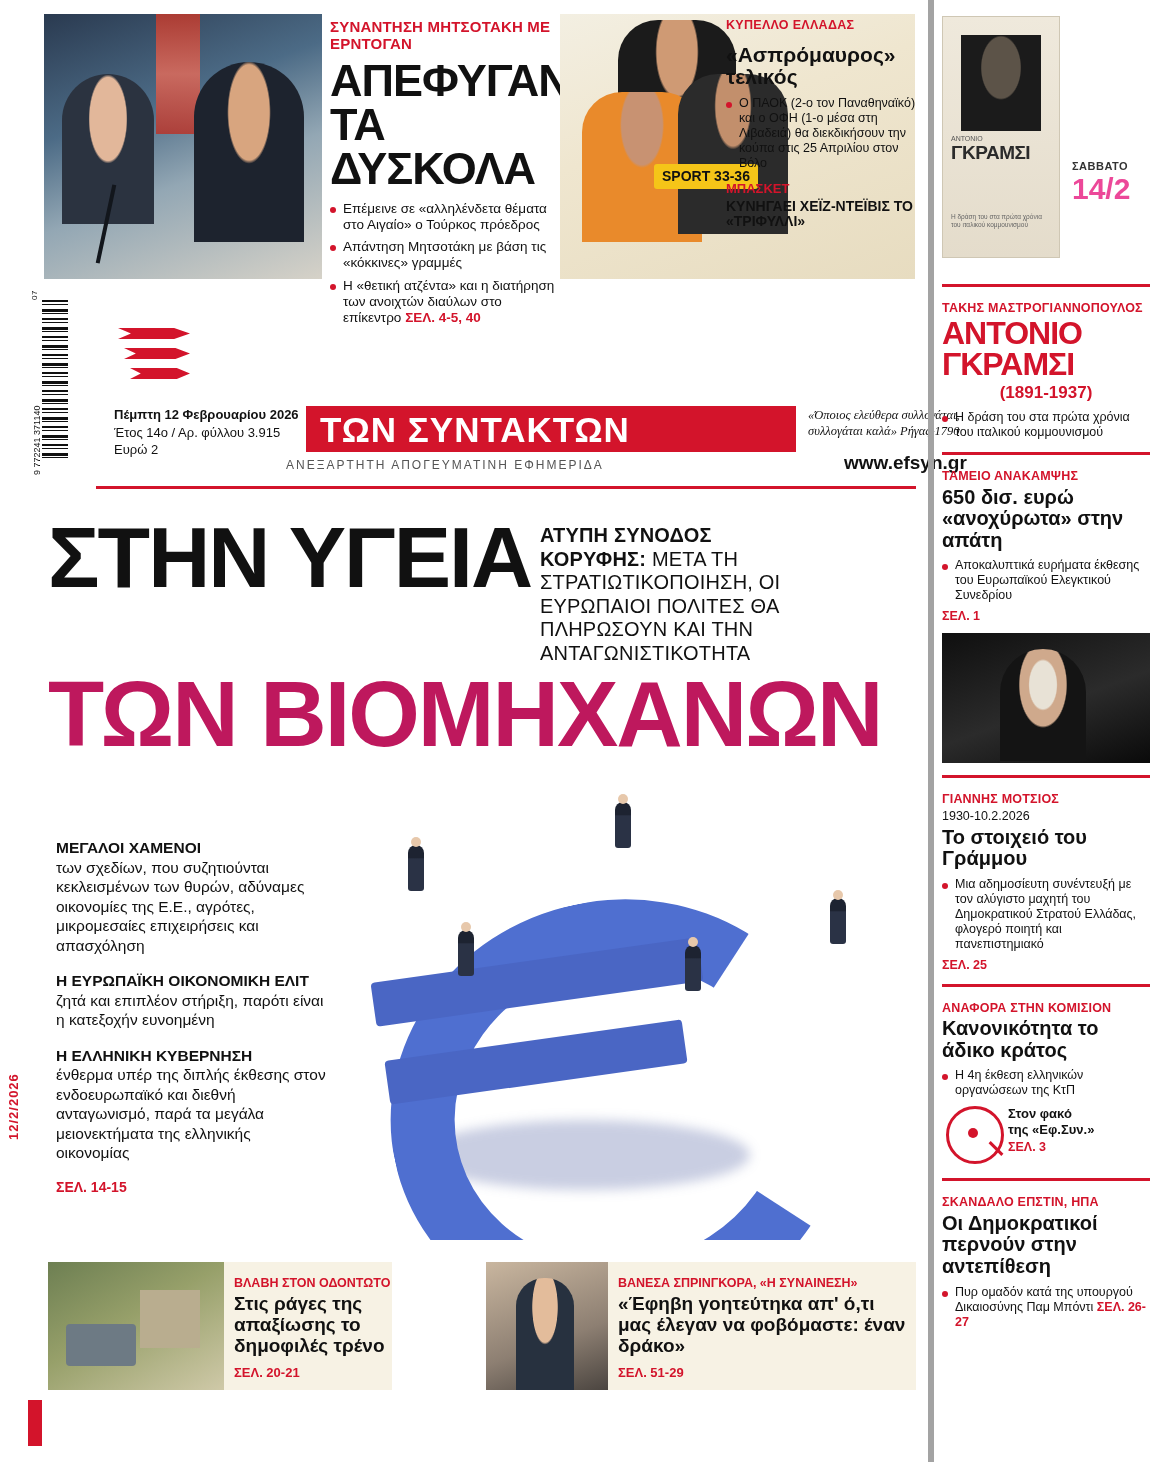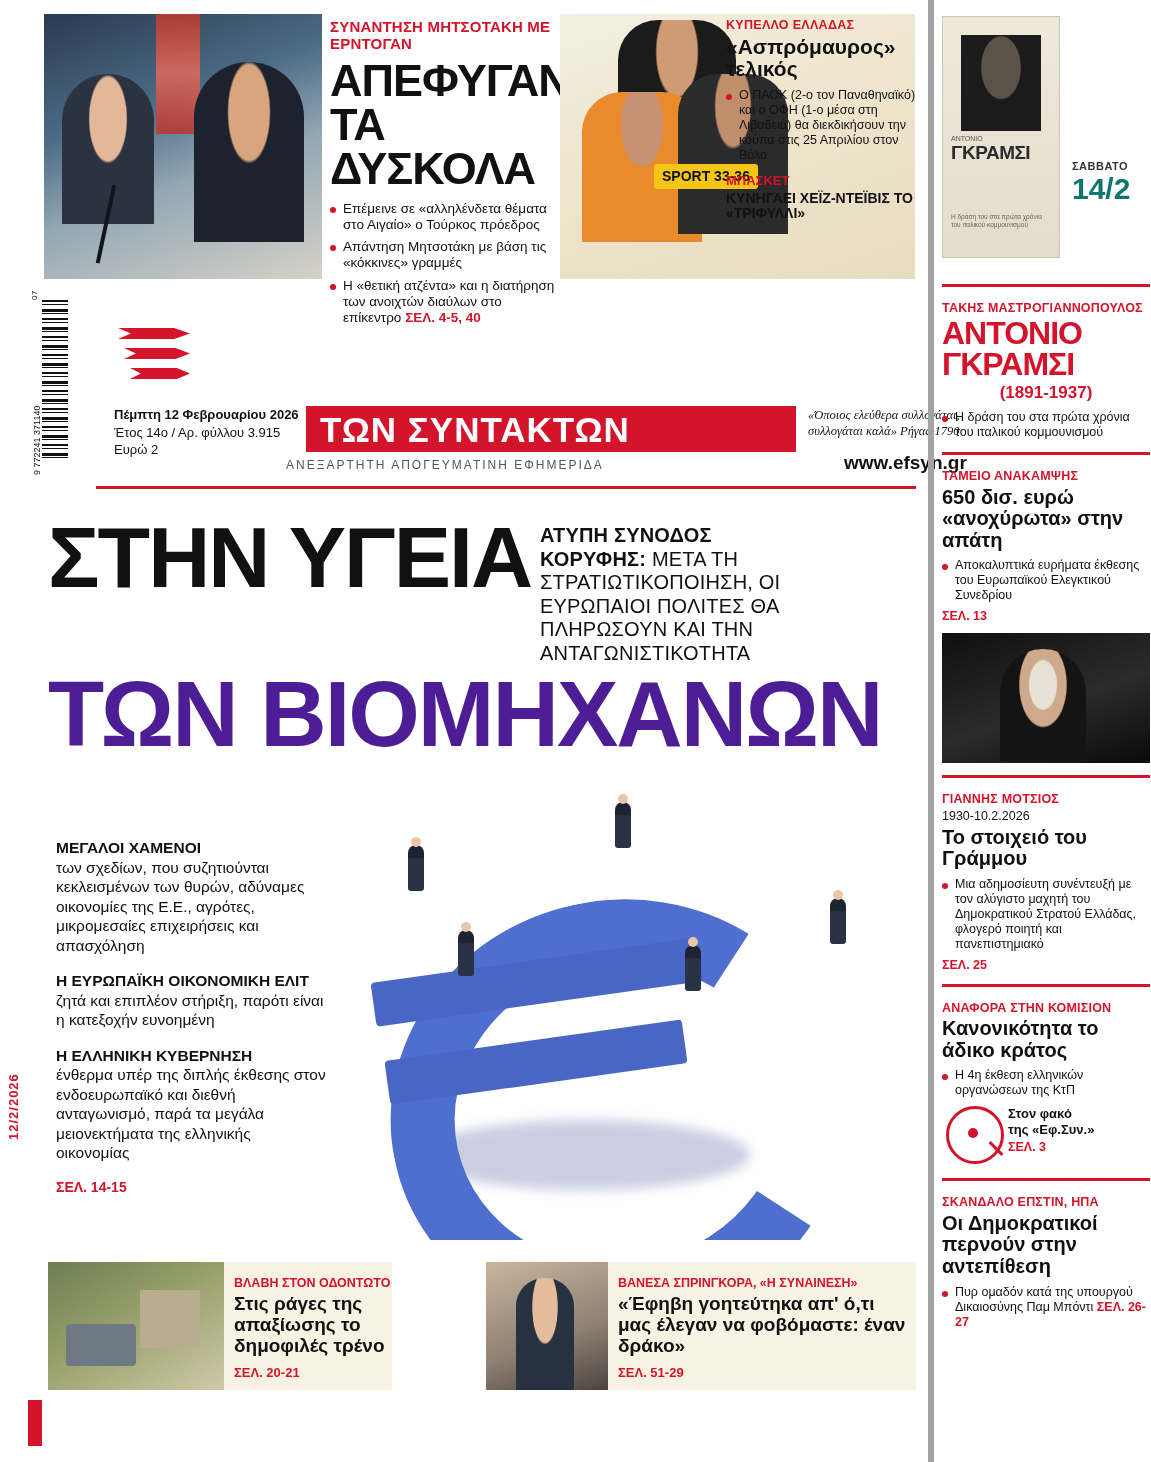--- a/index.html
+++ b/index.html
@@ -169,21 +169,21 @@
   .sport-text {
     left: 726px; top: 18px;
     width: 190px;
   }
   .sp-kicker {
     color: #d3142b; font-weight: bold; font-size: 12.5px;
     letter-spacing: .3px;
   }
   .sp-title {
     font-weight: bold; font-size: 21px; line-height: 1.05;
-    margin-top: 4px; color: #111;
+    margin-top: 12px; color: #111;
   }
   .sp-bullets { margin-top: 8px; font-size: 12.5px; line-height: 1.18; }
   .sp-sub { color: #d3142b; font-weight: bold; font-size: 13px; margin-top: 10px; }
   .sp-sub2 { font-weight: bold; font-size: 14px; line-height: 1.1; margin-top: 3px; }
 
   
   .masthead {
     left: 96px; top: 300px;
     width: 820px; height: 200px;
   }
@@ -248,21 +248,21 @@
     letter-spacing: -2px;
     color: #111;
   }
   .main-title2 {
     left: 48px; top: 672px;
     width: 840px;
     font-size: 92px;
     font-weight: bold;
     line-height: .92;
     letter-spacing: -2px;
-    color: #4c1d95;
+    color: #be185d;
   }
   .main-standfirst {
     left: 540px; top: 524px;
     width: 275px;
     font-size: 20px;
     line-height: 1.18;
     color: #111;
     letter-spacing: .2px;
   }
   .main-standfirst b { font-weight: bold; }
@@ -410,21 +410,21 @@
   }
   .bc-foot {
     position: absolute; left: 8px; top: 196px; width: 100px;
     font-size: 6.5px; color: #666; line-height: 1.3;
   }
   .sat-box {
     position: absolute; left: 130px; top: 160px;
     width: 78px;
   }
   .sat-label { font-size: 11px; font-weight: bold; color: #333; letter-spacing: .5px; }
-  .sat-date { font-size: 30px; font-weight: bold; color: #0f766e; line-height: 1; margin-top: 2px; }
+  .sat-date { font-size: 30px; font-weight: bold; color: #ec4899; line-height: 1; margin-top: 2px; }
 
   .r-block { position: relative; margin-top: 14px; }
   .r-kicker {
     color: #d3142b; font-weight: bold; font-size: 12.5px;
     line-height: 1.15; letter-spacing: .2px;
   }
   .r-big-red {
     color: #d3142b; font-weight: bold; font-size: 32px; line-height: .95;
     letter-spacing: -1px; margin-top: 3px;
   }
@@ -622,21 +622,21 @@
         </ul>
       </div>
 
       <div class="r-sep"></div>
       <div class="r-block">
         <div class="r-kicker">ΤΑΜΕΙΟ ΑΝΑΚΑΜΨΗΣ</div>
         <div class="r-title">650 δισ. ευρώ «ανοχύρωτα» στην απάτη</div>
         <ul class="bullet-list r-body">
           <li>Αποκαλυπτικά ευρήματα έκθεσης του Ευρωπαϊκού Ελεγκτικού Συνεδρίου</li>
         </ul>
-        <div class="r-ref">ΣΕΛ. 13</div>
+        <div class="r-ref">ΣΕΛ. 1</div>
       </div>
 
       <div class="r-photo">
         <div class="head"></div>
       </div>
 
       <div class="r-sep"></div>
       <div class="r-block">
         <div class="r-kicker">ΓΙΑΝΝΗΣ ΜΟΤΣΙΟΣ</div>
         <div class="r-body" style="margin-top:2px">1930-10.2.2026</div>

